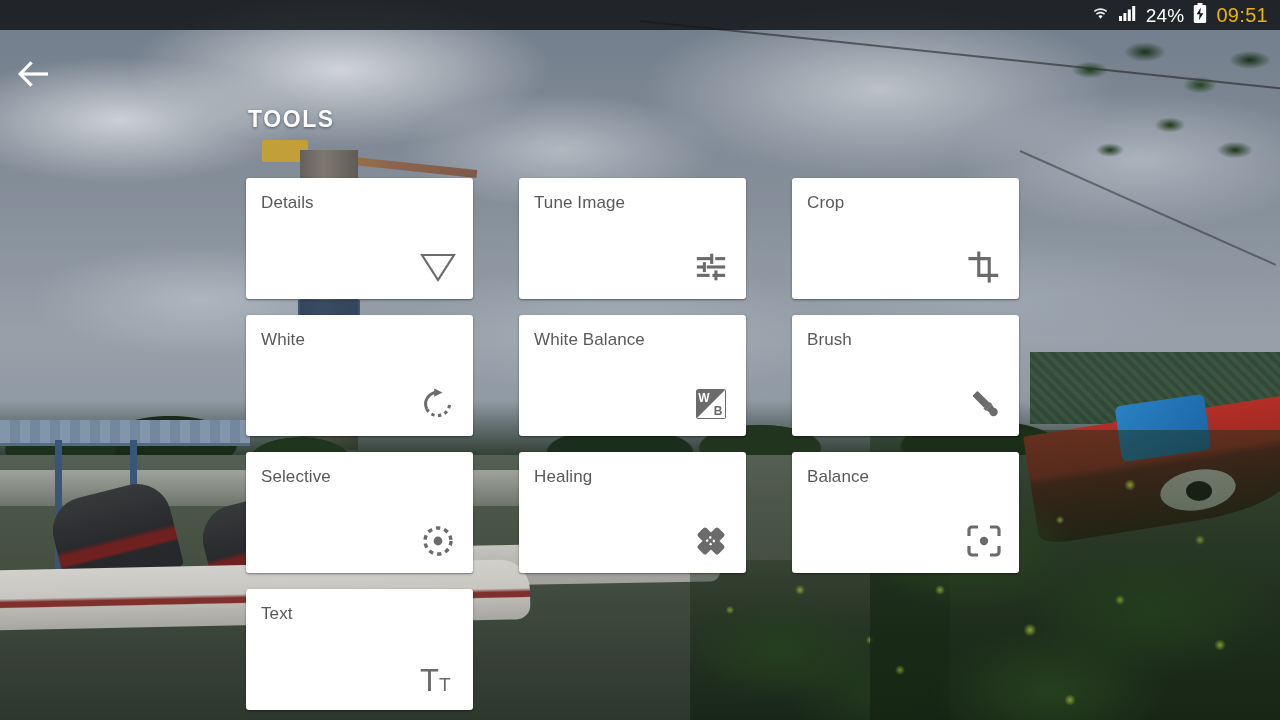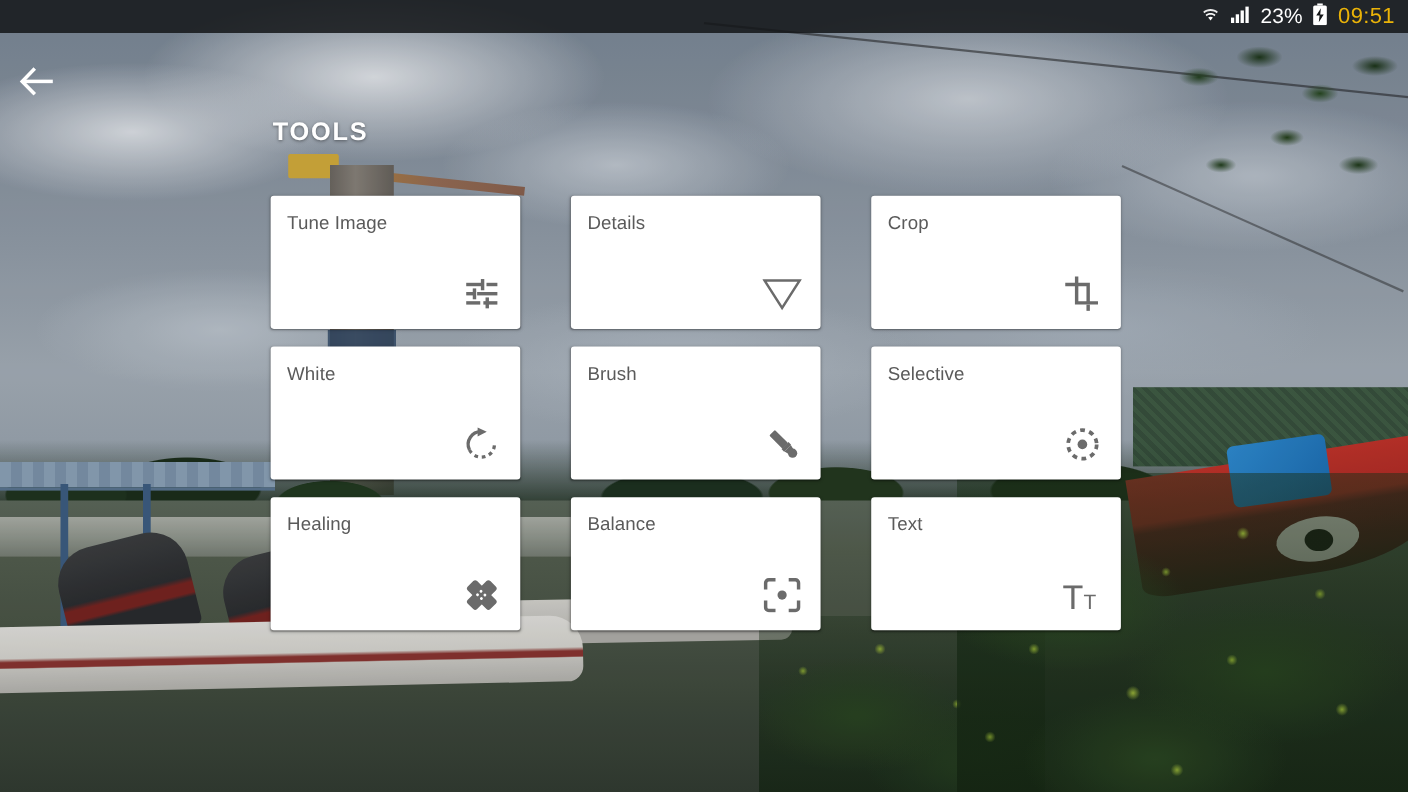--- a/index.html
+++ b/index.html
@@ -269,21 +269,21 @@
       </svg>
     </span>
     <span class="sb-ico">
       <svg width="18" height="16" viewBox="0 0 18 16">
         <rect x="0" y="11" width="3" height="5" fill="#fff"></rect>
         <rect x="4.4" y="8" width="3" height="8" fill="#fff"></rect>
         <rect x="8.8" y="4.5" width="3" height="11.5" fill="#fff"></rect>
         <rect x="13.2" y="1" width="3" height="15" fill="#fff"></rect>
       </svg>
     </span>
-    <span class="sb-text">23%</span>
+    <span class="sb-text">24%</span>
     <span class="sb-ico">
       <svg width="14" height="20" viewBox="0 0 14 20">
         <rect x="4.5" y="0" width="5" height="2" fill="#fff"></rect>
         <rect x="0.8" y="2" width="12.4" height="18" rx="1.4" fill="#fff"></rect>
         <path d="M7.8 4.5 L3.6 11.2 H6.6 L5.9 17.2 L10.4 10.2 H7.2 Z" fill="#141618"></path>
       </svg>
     </span>
     <span class="sb-time">09:51</span>
   </div>
 
@@ -292,48 +292,48 @@
       <svg width="34" height="26" viewBox="0 0 34 26">
         <path d="M13.5 2.5 L3.2 13 L13.5 23.5" stroke="#fff" stroke-width="3.2" fill="none" stroke-linecap="square"></path>
         <rect x="3" y="11.4" width="28" height="3.2" fill="#fff"></rect>
       </svg>
     </span>
   </div>
 
   <div class="title">TOOLS</div>
 
   <div class="grid">
+
+    <div class="card">
+      <div class="card-label">Details</div>
+      <div class="card-icon">
+        <svg width="36" height="32" viewBox="0 0 36 32">
+          <path d="M2 4 L34 4 L18 29 Z" fill="none" stroke="#6b6b6b" stroke-width="2.2"></path>
+        </svg>
+      </div>
+    </div>
 
     <div class="card">
       <div class="card-label">Tune Image</div>
       <div class="card-icon">
         <svg width="34" height="34" viewBox="0 0 24 24" fill="#6b6b6b">
           <rect x="2" y="5" width="11" height="2.2"></rect>
           <rect x="15" y="5" width="7" height="2.2"></rect>
           <rect x="2" y="10.9" width="5" height="2.2"></rect>
           <rect x="9" y="10.9" width="13" height="2.2"></rect>
           <rect x="2" y="16.8" width="9" height="2.2"></rect>
           <rect x="13" y="16.8" width="9" height="2.2"></rect>
           <rect x="11.4" y="2.6" width="2.2" height="7.2"></rect>
           <rect x="6.2" y="8.6" width="2.2" height="7"></rect>
           <rect x="14.4" y="14.4" width="2.2" height="7"></rect>
         </svg>
       </div>
     </div>
 
     <div class="card">
-      <div class="card-label">Details</div>
-      <div class="card-icon">
-        <svg width="36" height="32" viewBox="0 0 36 32">
-          <path d="M2 4 L34 4 L18 29 Z" fill="none" stroke="#6b6b6b" stroke-width="2.2"></path>
-        </svg>
-      </div>
-    </div>
-
-    <div class="card">
       <div class="card-label">Crop</div>
       <div class="card-icon">
         <svg width="34" height="34" viewBox="0 0 24 24" fill="#6b6b6b">
           <path d="M7.2 1 H9.4 V16.8 H22 V19 H7.2 Z"></path>
           <path d="M1 5 H16.8 V17.9 H14.6 V7.2 H1 Z"></path>
           <rect x="14.6" y="19" width="2.2" height="4"></rect>
         </svg>
       </div>
     </div>
 
@@ -342,20 +342,31 @@
       <div class="card-icon">
         <svg width="34" height="34" viewBox="0 0 34 34">
           <path d="M17 5.5 A11.5 11.5 0 0 0 5.8 22" fill="none" stroke="#6b6b6b" stroke-width="3"></path>
           <path d="M5.8 22 A11.5 11.5 0 0 0 17 28.5 A11.5 11.5 0 0 0 28.5 17" fill="none" stroke="#6b6b6b" stroke-width="3" stroke-dasharray="3.4 3.4"></path>
           <path d="M13.2 1.6 L21.5 5.6 L13.2 9.8 Z" fill="#6b6b6b"></path>
         </svg>
       </div>
     </div>
 
 
+    <div class="card">
+      <div class="card-label">White Balance</div>
+      <div class="card-icon">
+        <svg width="34" height="34" viewBox="0 0 34 34">
+          <rect x="2" y="2" width="30" height="30" rx="2.5" fill="#6b6b6b"></rect>
+          <path d="M3 31 L31 3 L31 31 Z" fill="#ffffff"></path>
+          <text x="10" y="15" font-family="Liberation Sans, sans-serif" font-size="12" font-weight="bold" fill="#ffffff" text-anchor="middle">W</text>
+          <text x="24" y="28" font-family="Liberation Sans, sans-serif" font-size="12" font-weight="bold" fill="#6b6b6b" text-anchor="middle">B</text>
+        </svg>
+      </div>
+    </div>
 
     <div class="card">
       <div class="card-label">Brush</div>
       <div class="card-icon">
         <svg width="34" height="34" viewBox="0 0 34 34">
           <g transform="rotate(-45 17 17)">
             <rect x="14.5" y="3" width="7.2" height="17" rx="1" fill="#6b6b6b"></rect>
             <rect x="13.6" y="19.6" width="9" height="3.4" fill="#6b6b6b"></rect>
             <path d="M14 23 L22.2 23 L20.4 30 L15.8 30 Z" fill="#6b6b6b"></path>
             <circle cx="18.1" cy="29.4" r="4.2" fill="#6b6b6b"></circle>

